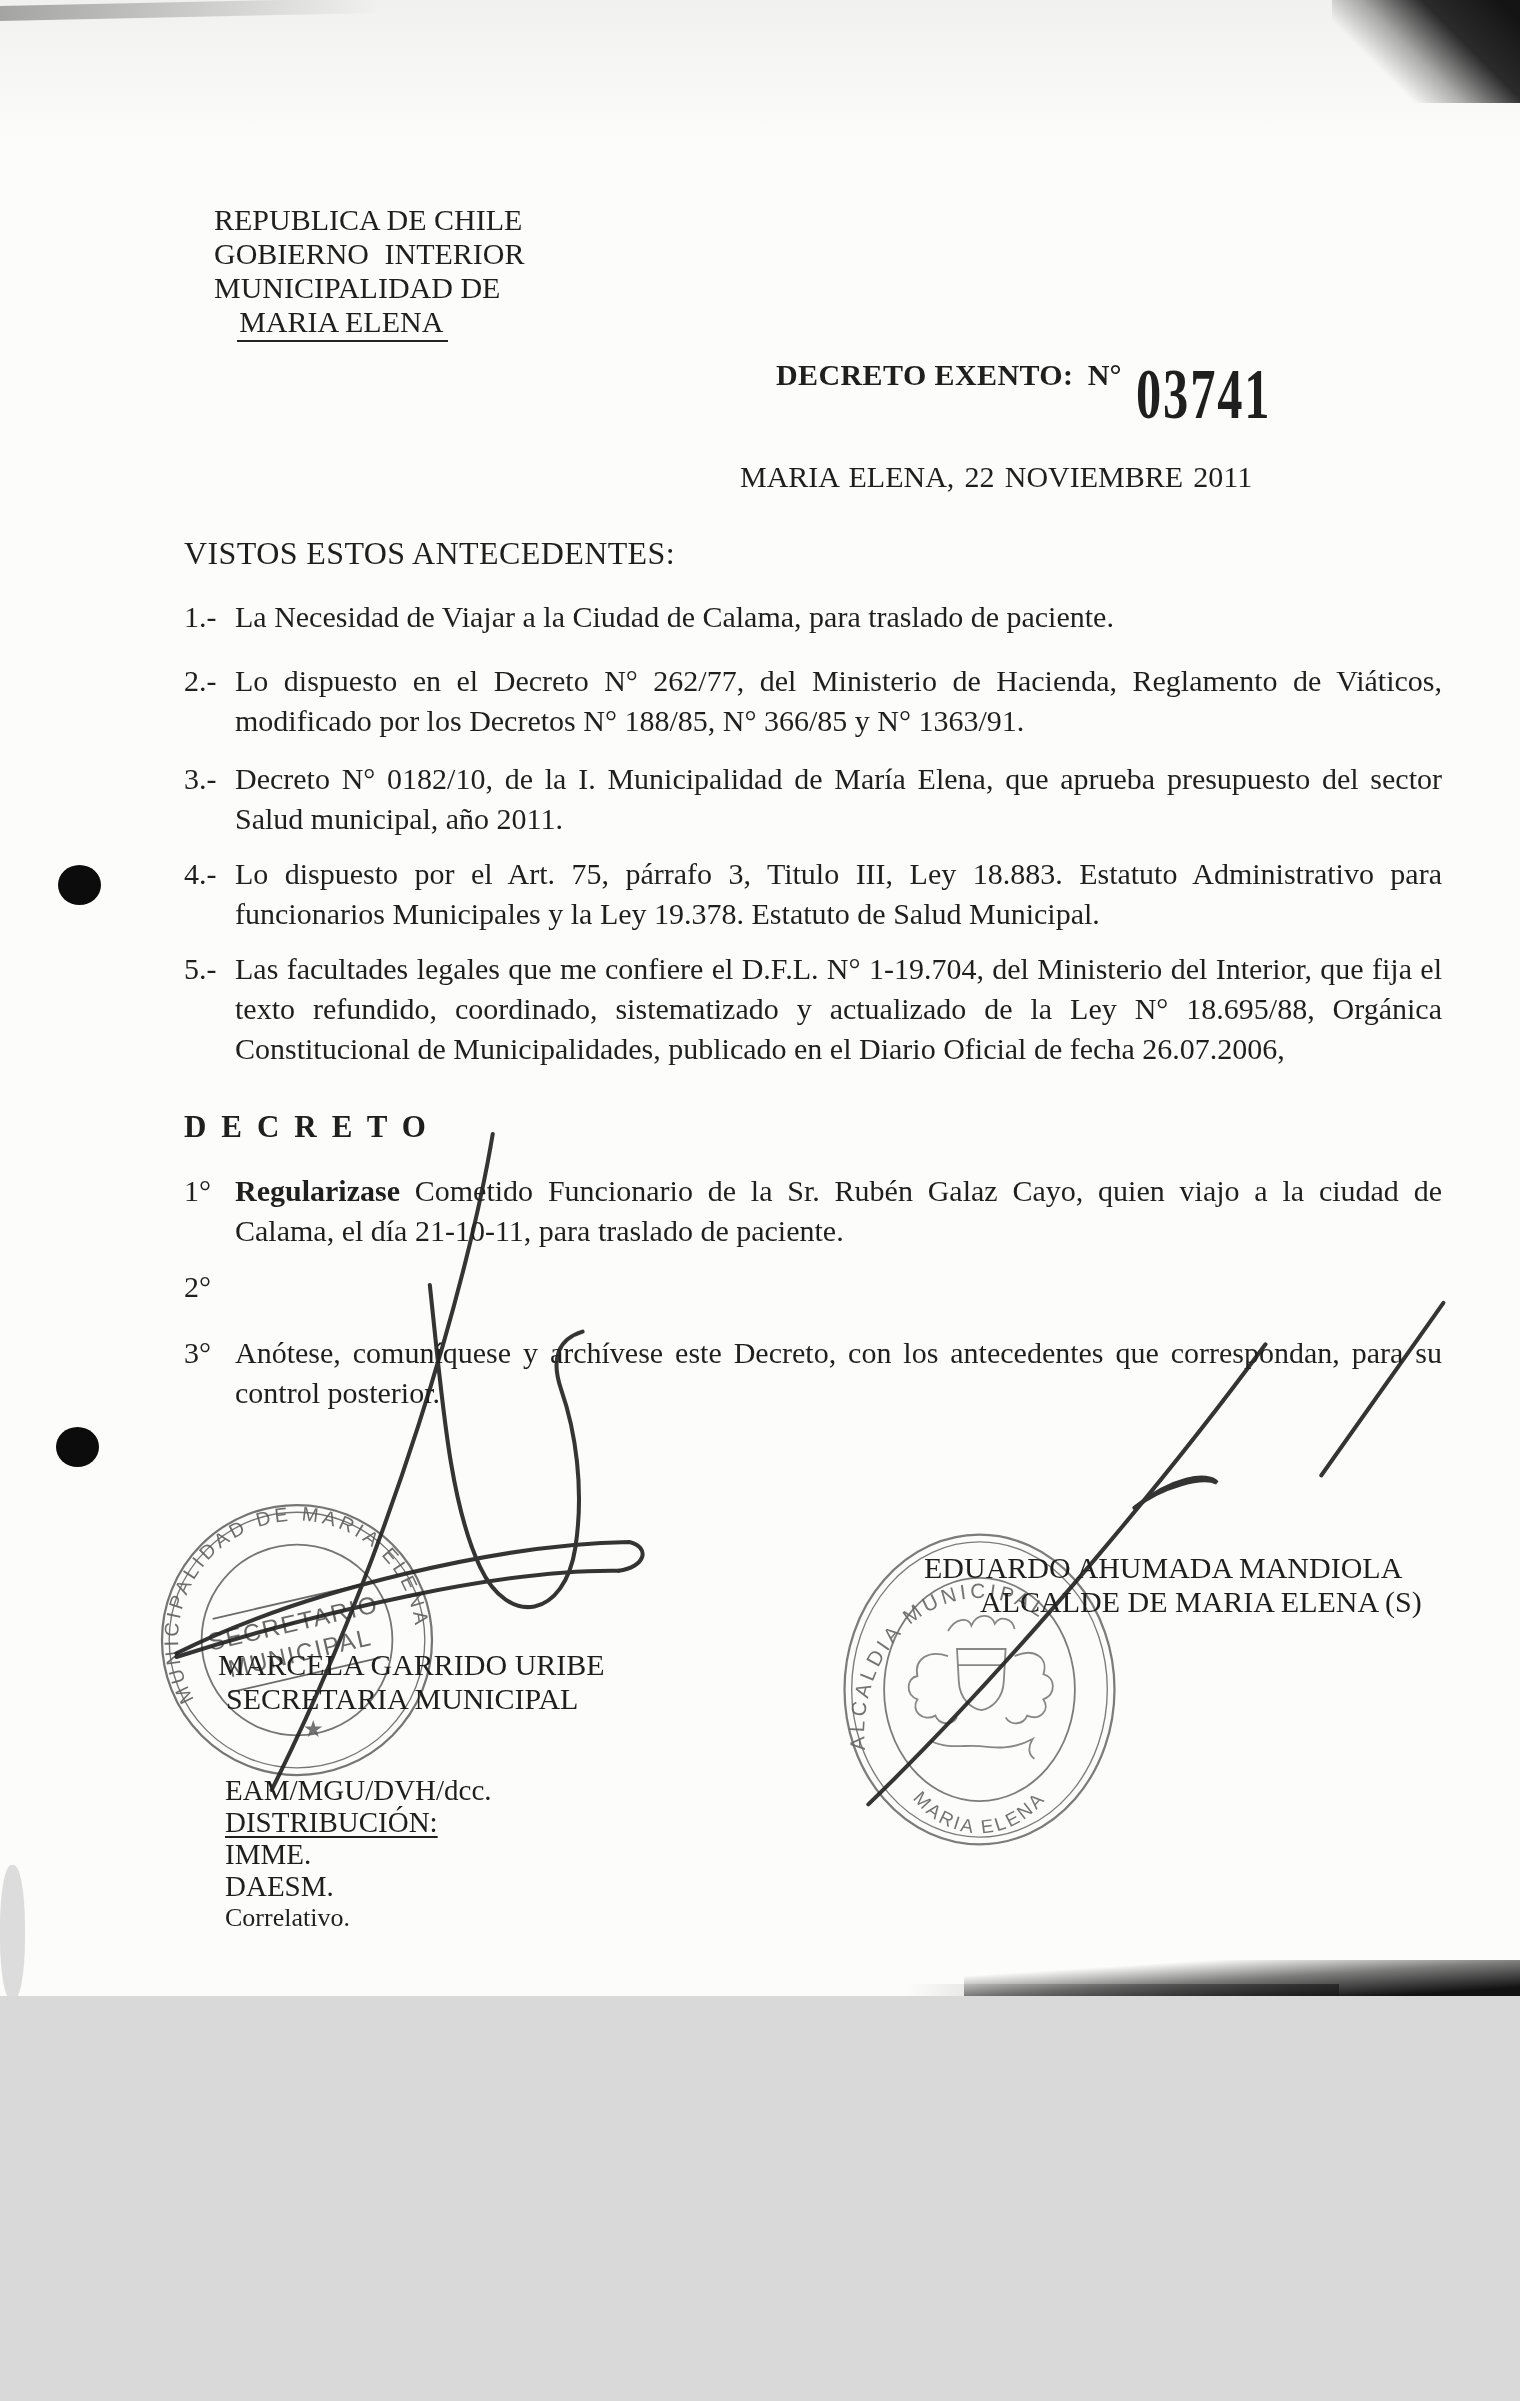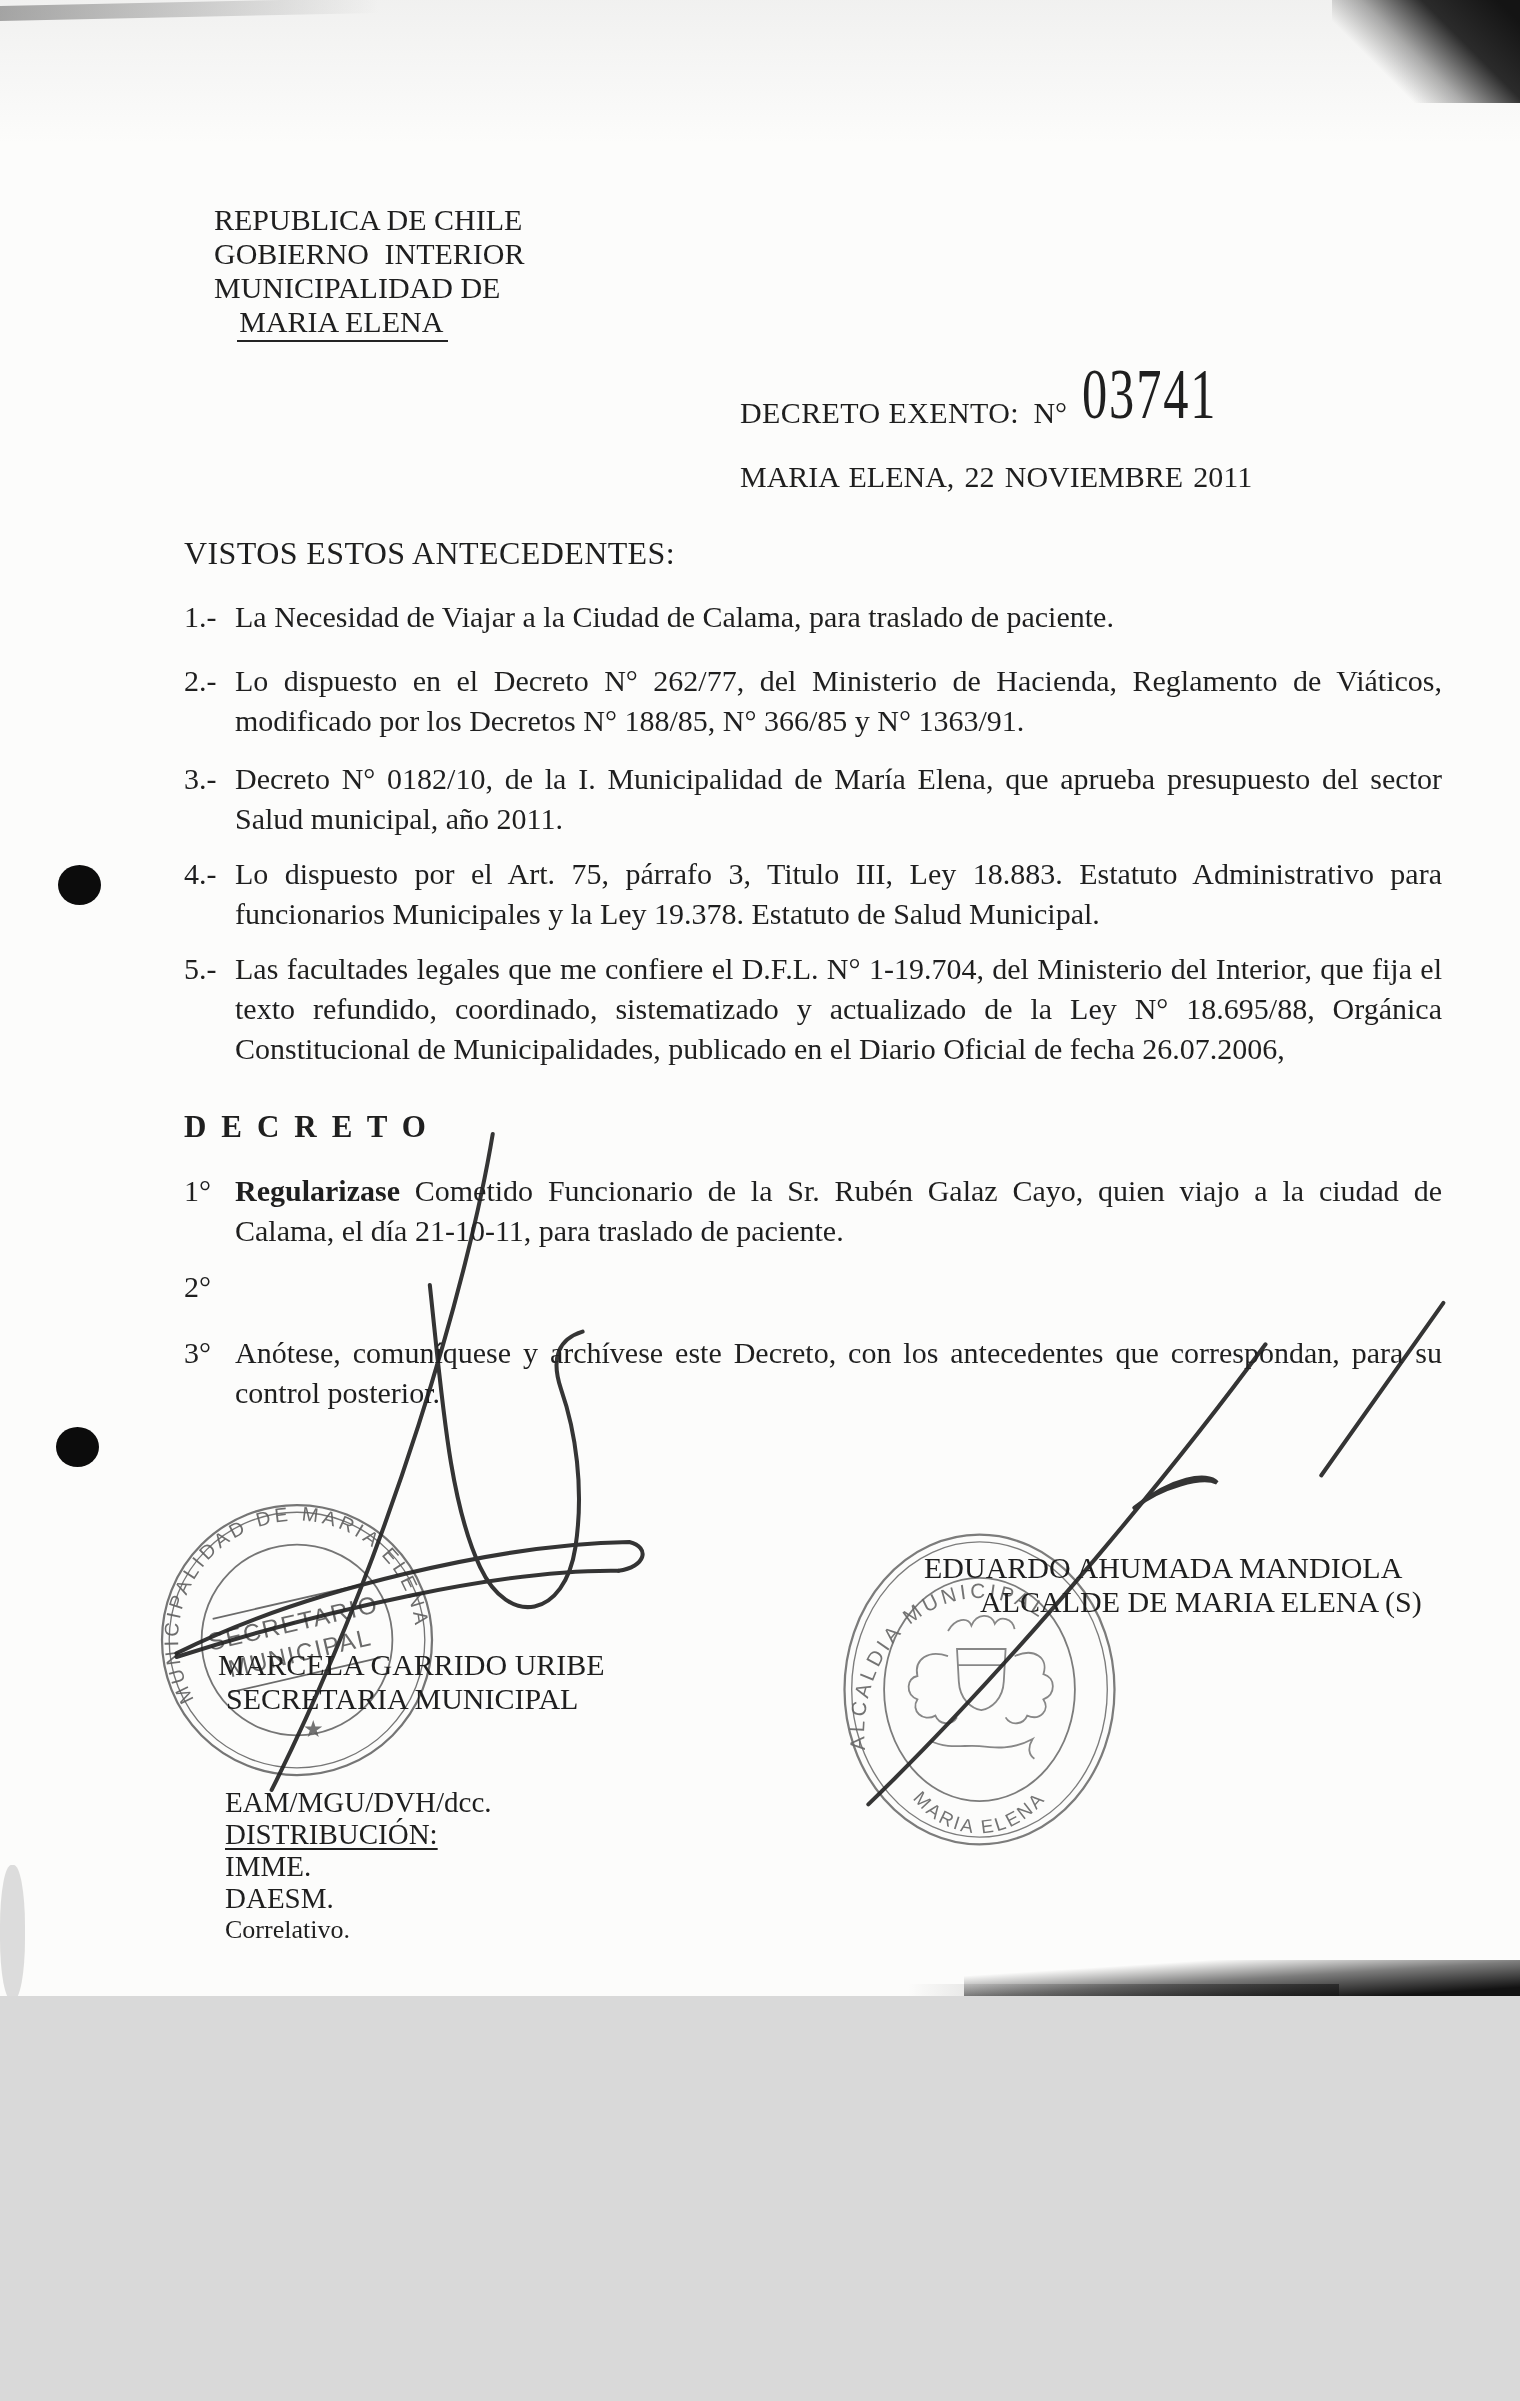--- a/index.html
+++ b/index.html
@@ -7,37 +7,37 @@
         font-family:"Liberation Serif",serif;color:#1f1f1f;}
   .abs{position:absolute;}
   .wash-top{left:0;top:0;width:100%;height:144px;
         background:linear-gradient(to bottom,rgba(140,140,140,0.10),transparent);}
   
   .letterhead{left:214px;top:203px;font-size:30px;line-height:34px;}
   .lh2{word-spacing:8px;}
   .lh4wrap{padding-left:23.4px;}
   .lh4{display:inline-block;border-bottom:2.2px solid #242424;padding:0 4.5px 0.9px 1.8px;}
   
-  .decree-row{left:740px;top:358px;display:flex;align-items:flex-end;gap:14.4px;white-space:nowrap;}
+  .decree-row{left:776px;top:358px;display:flex;align-items:flex-start;gap:14.4px;white-space:nowrap;font-weight:bold;}
   .decree-label{font-size:30px;letter-spacing:0.4px;}
   .decree-prefix{font-size:30px;}
   .decree-number{display:inline-block;font-size:72px;line-height:1;letter-spacing:2.7px;
         transform:scaleX(0.70);transform-origin:left bottom;}
   .place-date{left:740px;top:460px;font-size:30px;word-spacing:2.7px;}
   
   .vistos-h{left:184px;top:535px;font-size:32px;letter-spacing:0.4px;}
   .item{position:absolute;left:184px;width:1258px;box-sizing:border-box;padding-left:51px;
         font-size:30px;line-height:40px;text-align:justify;}
   .item .num{position:absolute;left:0;top:0;}
   .bold{font-weight:bold;}
   .d-heading{left:184px;top:1109px;font-size:31px;font-weight:bold;letter-spacing:3.6px;}
   
   .sig{font-size:30px;z-index:2;white-space:nowrap;}
   
-  .footer{left:225px;top:1774px;font-size:29px;line-height:32px;z-index:2;margin-top:12px;}
+  .footer{left:225px;top:1774px;font-size:29px;line-height:32px;z-index:2;}
   .underl{text-decoration:underline;text-underline-offset:3.6px;text-decoration-thickness:1.8px;}
   .small{font-size:26px;}
   
   .stamp{position:absolute;z-index:1;opacity:0.9;}
   .ink{position:absolute;left:0;top:0;width:1521px;height:2401px;z-index:3;pointer-events:none;}
   
   .punch{position:absolute;width:43px;height:40px;background:#0c0c0c;border-radius:50%;z-index:4;}
   .art{position:absolute;z-index:4;pointer-events:none;}
   .art-tr{right:0;top:0;width:189px;height:103px;
         background:linear-gradient(225deg,#141414 8%,#2b2b2b 34%,rgba(30,30,30,0.35) 55%,transparent 72%);}

